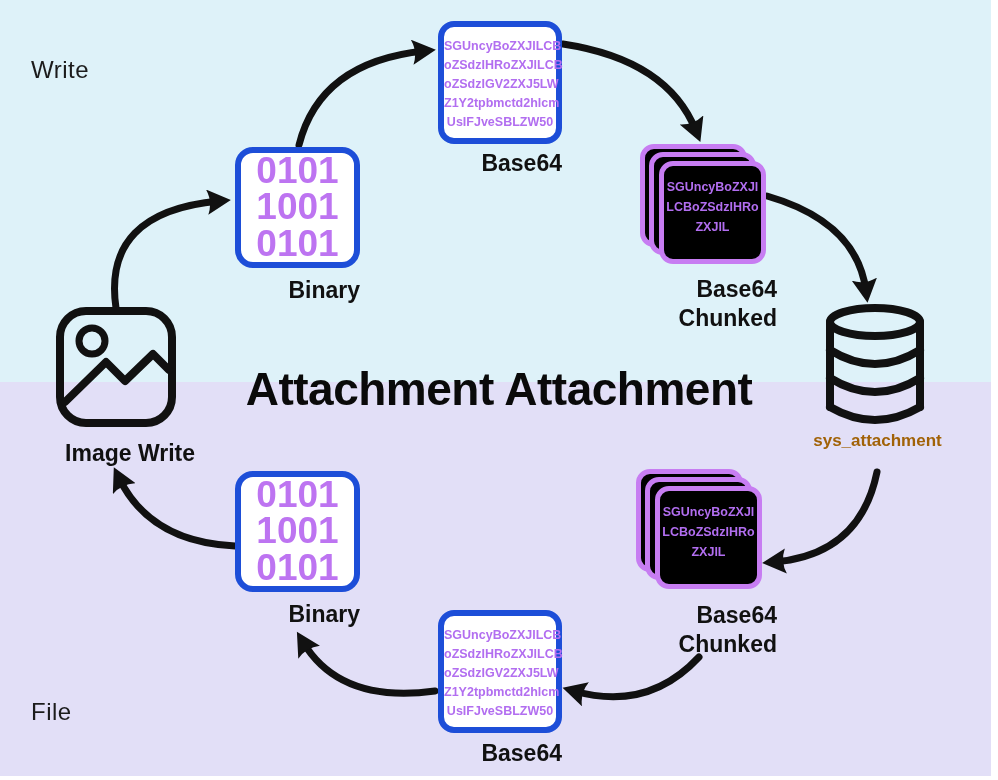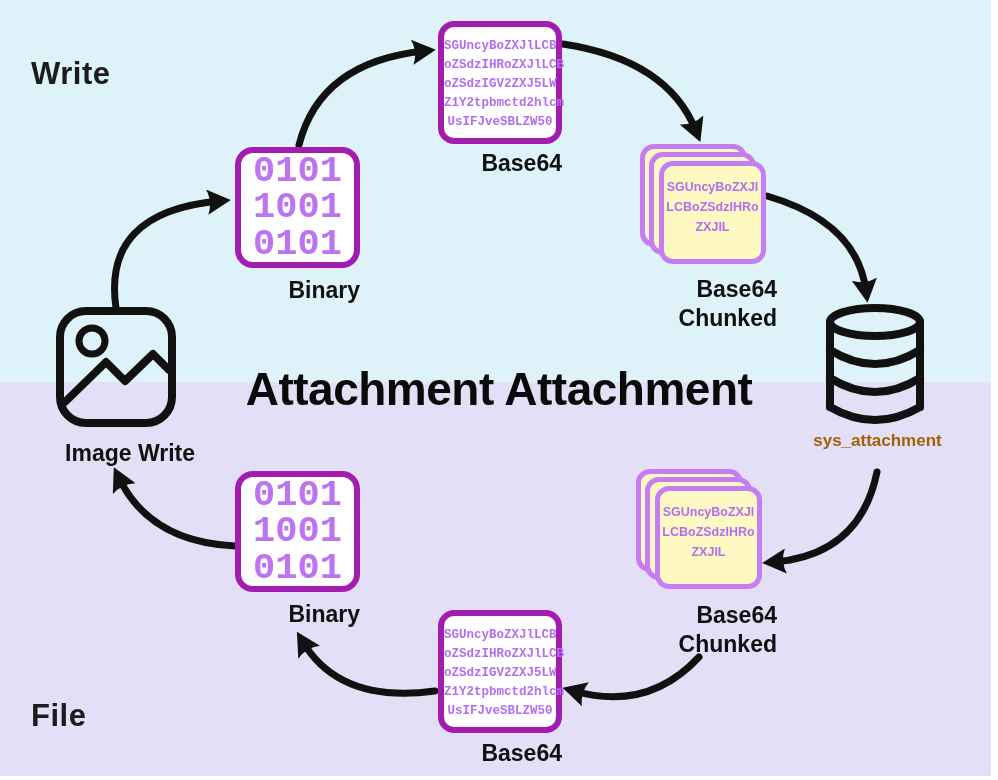--- a/index.html
+++ b/index.html
@@ -1,39 +1,39 @@
 <!DOCTYPE html>
 <html><head>
 <meta charset="utf-8">
 <style>
   html,body{margin:0;padding:0;background:#ffffff;}
   .canvas{position:relative;width:998px;height:780px;background:#ffffff;overflow:hidden;
           font-family:"Liberation Sans",sans-serif;}
   .bg-top{position:absolute;left:0;top:0;width:991px;height:382px;background:#def2f9;}
   .bg-bottom{position:absolute;left:0;top:382px;width:991px;height:394px;background:#e2dff7;}
-  .phase-label{position:absolute;font-size:31px;font-weight:700;color:#1c1c1c;letter-spacing:.5px;z-index:3;}
+  .phase-label{position:absolute;font-size:24px;font-weight:400;color:#1c1c1c;letter-spacing:.5px;z-index:3;}
   .phase-write{left:31px;top:56px;}
   .phase-read{left:31px;top:698px;}
   .title{position:absolute;left:199px;top:362px;width:600px;margin:0;text-align:center;
          font-size:46px;font-weight:800;color:#0a0a0a;letter-spacing:-.5px;z-index:3;}
   .arrows{position:absolute;left:0;top:0;z-index:1;pointer-events:none;}
-  .pbox{position:absolute;background:#fff;border:6px solid #a21caf;border-radius:18px;
-        box-sizing:border-box;z-index:2;font-family:Liberation Mono, monospace;}
+  .pbox{position:absolute;background:#fff;border:6px solid #1d4ed8;border-radius:18px;
+        box-sizing:border-box;z-index:2;}
   .binary-w{left:235px;top:147px;width:125px;height:121px;}
   .binary-r{left:235px;top:471px;width:125px;height:121px;}
   .b64-w{left:438px;top:21px;width:124px;height:123px;border-radius:16px;}
   .b64-r{left:438px;top:610px;width:124px;height:123px;border-radius:16px;}
   .digits{padding-top:0;text-align:center;font-size:37px;font-weight:700;color:#bd74f1;line-height:.98;}
   .digits span{display:block;}
   .b64lines{padding-top:10px;text-align:center;font-size:12.5px;font-weight:700;color:#b26ef0;line-height:1.52;}
   .b64lines span{display:block;white-space:nowrap;}
   .chunk-stack{position:absolute;width:130px;height:122px;z-index:2;}
   .stack-w{left:640px;top:144px;}
   .stack-r{left:636px;top:469px;}
-  .chunk-card{position:absolute;width:107px;height:103px;background:#fef9c3;border:5px solid #c77df2;
+  .chunk-card{position:absolute;width:107px;height:103px;background:#000000;border:5px solid #c77df2;
               border-radius:14px;box-sizing:border-box;}
   .c0{left:0;top:0;}
   .c1{left:9px;top:8px;}
   .c2{left:19px;top:17px;}
   .chunklines{padding-top:11px;text-align:center;font-size:12.5px;font-weight:700;color:#b26ef0;line-height:1.6;}
   .chunklines span{display:block;white-space:nowrap;}
   .node-label{position:absolute;font-size:23px;font-weight:700;color:#111;text-align:right;z-index:3;}
   .lbl-imagefile{left:40px;top:440px;width:155px;}
   .lbl-binary-w{left:235px;top:277px;width:125px;}
   .lbl-binary-r{left:235px;top:601px;width:125px;}

